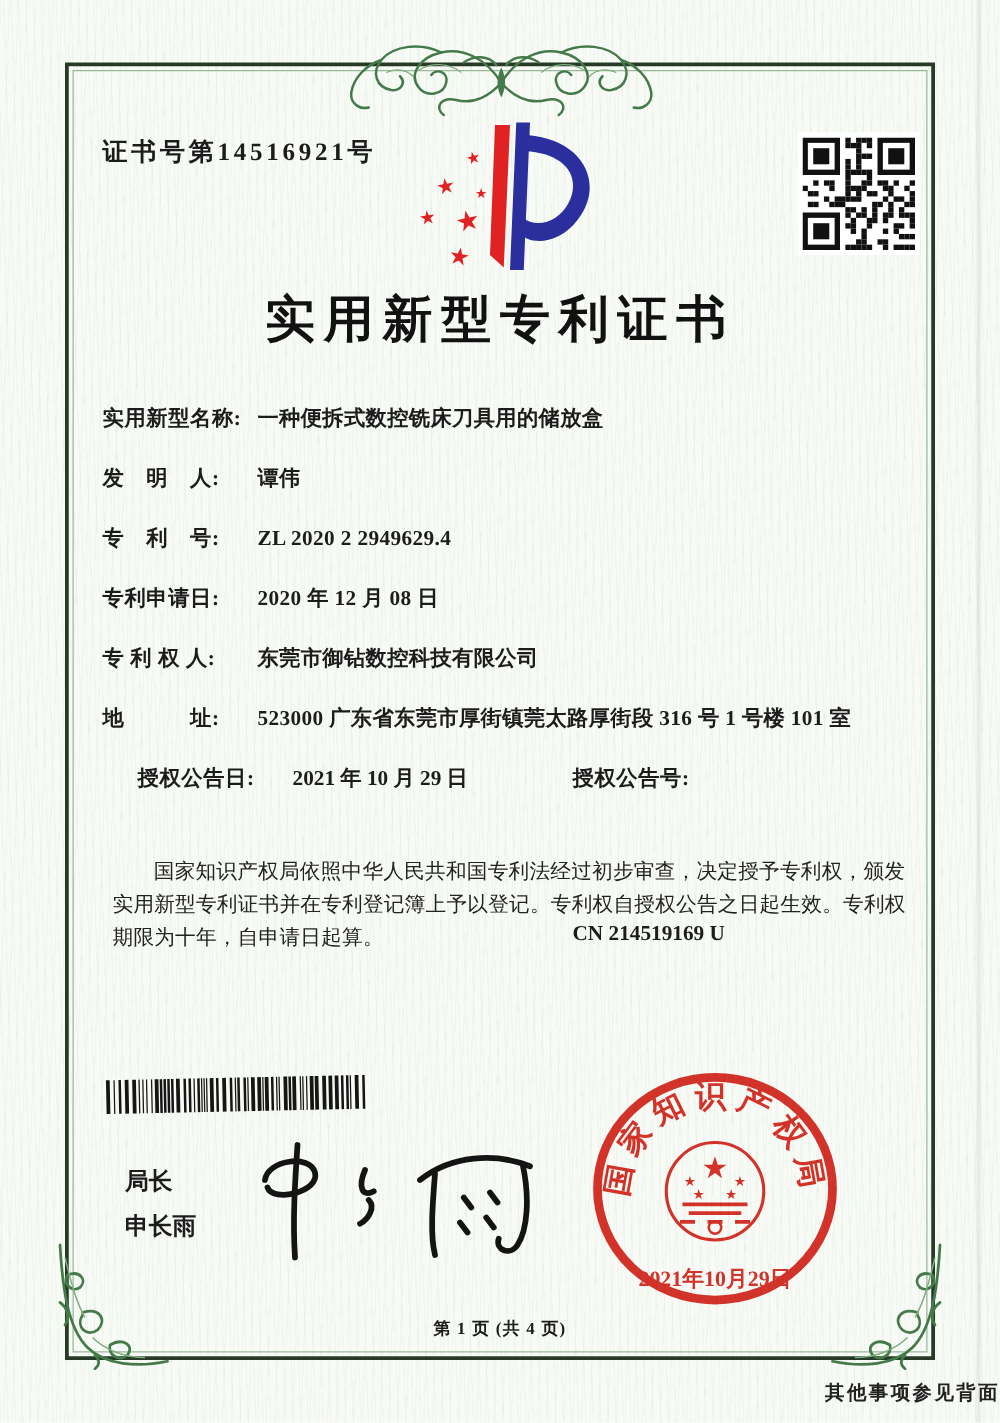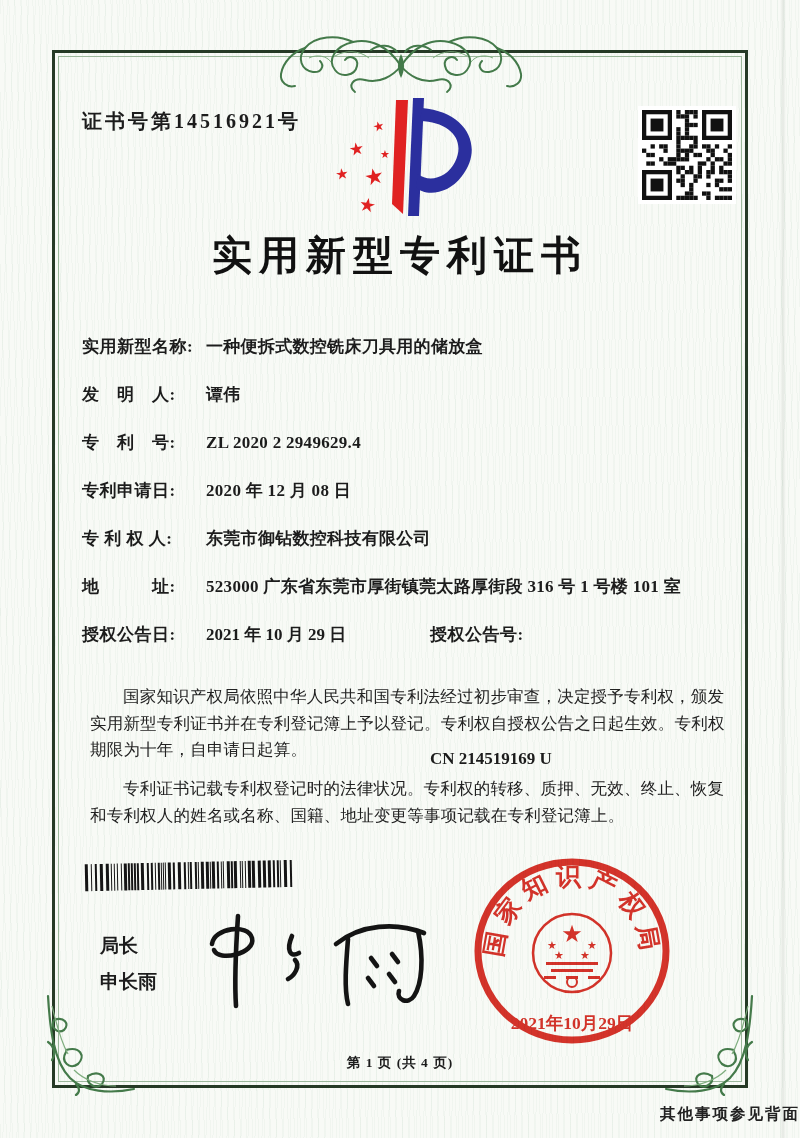--- a/index.html
+++ b/index.html
@@ -23,25 +23,25 @@
   .orn-bl{left:40px;top:992px;}
   .orn-br{left:664px;top:992px;transform:scaleX(-1);}
   
   .cert-no{position:absolute;left:82px;top:108px;font-size:20px;font-weight:600;letter-spacing:3px;}
   .logo{position:absolute;left:328px;top:86px;width:152px;height:138px;}
   .qr{position:absolute;left:638px;top:106px;width:98px;height:98px;background:#fff;padding:4px;box-sizing:border-box;}
   .qr svg{width:100%;height:100%;display:block;}
   .title{position:absolute;left:0;top:228px;width:100%;text-align:center;
     font-size:40px;font-weight:700;letter-spacing:7px;color:#111;}
   
-  .fields{position:absolute;left:82px;top:334px;width:648px;}
+  .fields{position:absolute;left:82px;top:322px;width:648px;}
   .field{display:flex;margin-bottom:23px;font-size:17px;font-weight:600;line-height:25px;}
   .flabel{flex:0 0 124px;white-space:nowrap;letter-spacing:0.5px;}
   .fvalue{flex:1;letter-spacing:0.3px;}
-  .grant-row{display:flex;font-size:17px;font-weight:600;line-height:25px;}
+  .grant-row{display:flex;font-size:17px;font-weight:600;line-height:25px;margin-left:28px;}
   .grant-date{flex:0 0 348px;display:flex;}
   .grant-no{display:flex;flex-direction:column;}
   
   .paras{position:absolute;left:78px;top:672px;width:666px;font-size:16.5px;
     line-height:1.62;font-weight:500;color:#222;letter-spacing:0.2px;}
   .paras p{margin:12px;text-indent:2em;}
   
   .barcode{position:absolute;left:85px;top:862px;width:216px;height:27px;
     transform:rotate(-1.2deg);font-size:0;}
   .barcode i{display:inline-block;height:100%;background:#151515;}
@@ -303,21 +303,20 @@
       </span>
     <span class="grant-no">
         <span class="flabel">授权公告号:</span>
         <span>CN 214519169 U</span>
       </span>
   </div>
 </div>
 
 <div class="paras">
   <p>国家知识产权局依照中华人民共和国专利法经过初步审查，决定授予专利权，颁发实用新型专利证书并在专利登记簿上予以登记。专利权自授权公告之日起生效。专利权期限为十年，自申请日起算。</p>
-  <p>专利证书记载专利权登记时的法律状况。专利权的转移、质押、无效、终止、恢复和专利权人的姓名或名称、国籍、地址变更等事项记载在专利登记簿上。</p>
 </div>
 
 <div class="barcode" id="barcode-bars"><i style="width: 3px; margin-right: 3px;"></i><i style="width: 1px; margin-right: 3px;"></i><i style="width: 2px; margin-right: 3px;"></i><i style="width: 3px; margin-right: 3px;"></i><i style="width: 3px; margin-right: 2px;"></i><i style="width: 1px; margin-right: 2px;"></i><i style="width: 1px; margin-right: 2px;"></i><i style="width: 1px; margin-right: 3px;"></i><i style="width: 1px; margin-right: 2px;"></i><i style="width: 3px; margin-right: 1px;"></i><i style="width: 2px; margin-right: 1px;"></i><i style="width: 2px; margin-right: 1px;"></i><i style="width: 2px; margin-right: 1px;"></i><i style="width: 2px; margin-right: 2px;"></i><i style="width: 3px; margin-right: 3px;"></i><i style="width: 2px; margin-right: 2px;"></i><i style="width: 2px; margin-right: 2px;"></i><i style="width: 1px; margin-right: 2px;"></i><i style="width: 2px; margin-right: 1px;"></i><i style="width: 1px; margin-right: 1px;"></i><i style="width: 1px; margin-right: 1px;"></i><i style="width: 1px; margin-right: 2px;"></i><i style="width: 3px; margin-right: 2px;"></i><i style="width: 2px; margin-right: 3px;"></i><i style="width: 3px; margin-right: 3px;"></i><i style="width: 2px; margin-right: 2px;"></i><i style="width: 1px; margin-right: 1px;"></i><i style="width: 2px; margin-right: 3px;"></i><i style="width: 2px; margin-right: 1px;"></i><i style="width: 1px; margin-right: 2px;"></i><i style="width: 3px; margin-right: 2px;"></i><i style="width: 3px; margin-right: 1px;"></i><i style="width: 1px; margin-right: 1px;"></i><i style="width: 3px; margin-right: 2px;"></i><i style="width: 2px; margin-right: 2px;"></i><i style="width: 1px; margin-right: 1px;"></i><i style="width: 1px; margin-right: 3px;"></i><i style="width: 3px; margin-right: 1px;"></i><i style="width: 2px; margin-right: 1px;"></i><i style="width: 3px; margin-right: 3px;"></i><i style="width: 1px; margin-right: 1px;"></i><i style="width: 1px; margin-right: 2px;"></i><i style="width: 1px; margin-right: 2px;"></i><i style="width: 3px; margin-right: 1px;"></i><i style="width: 3px; margin-right: 3px;"></i><i style="width: 3px; margin-right: 2px;"></i><i style="width: 3px; margin-right: 2px;"></i><i style="width: 3px; margin-right: 2px;"></i><i style="width: 2px; margin-right: 2px;"></i><i style="width: 2px; margin-right: 1px;"></i><i style="width: 1px; margin-right: 3px;"></i><i style="width: 3px; margin-right: 3px;"></i><i style="width: 2px; margin-right: 1px;"></i></div>
 
 <div class="signer">
   <div>局长</div>
   <div>申长雨</div>
 </div>
 
 <svg class="signature" viewBox="0 0 248 104">

